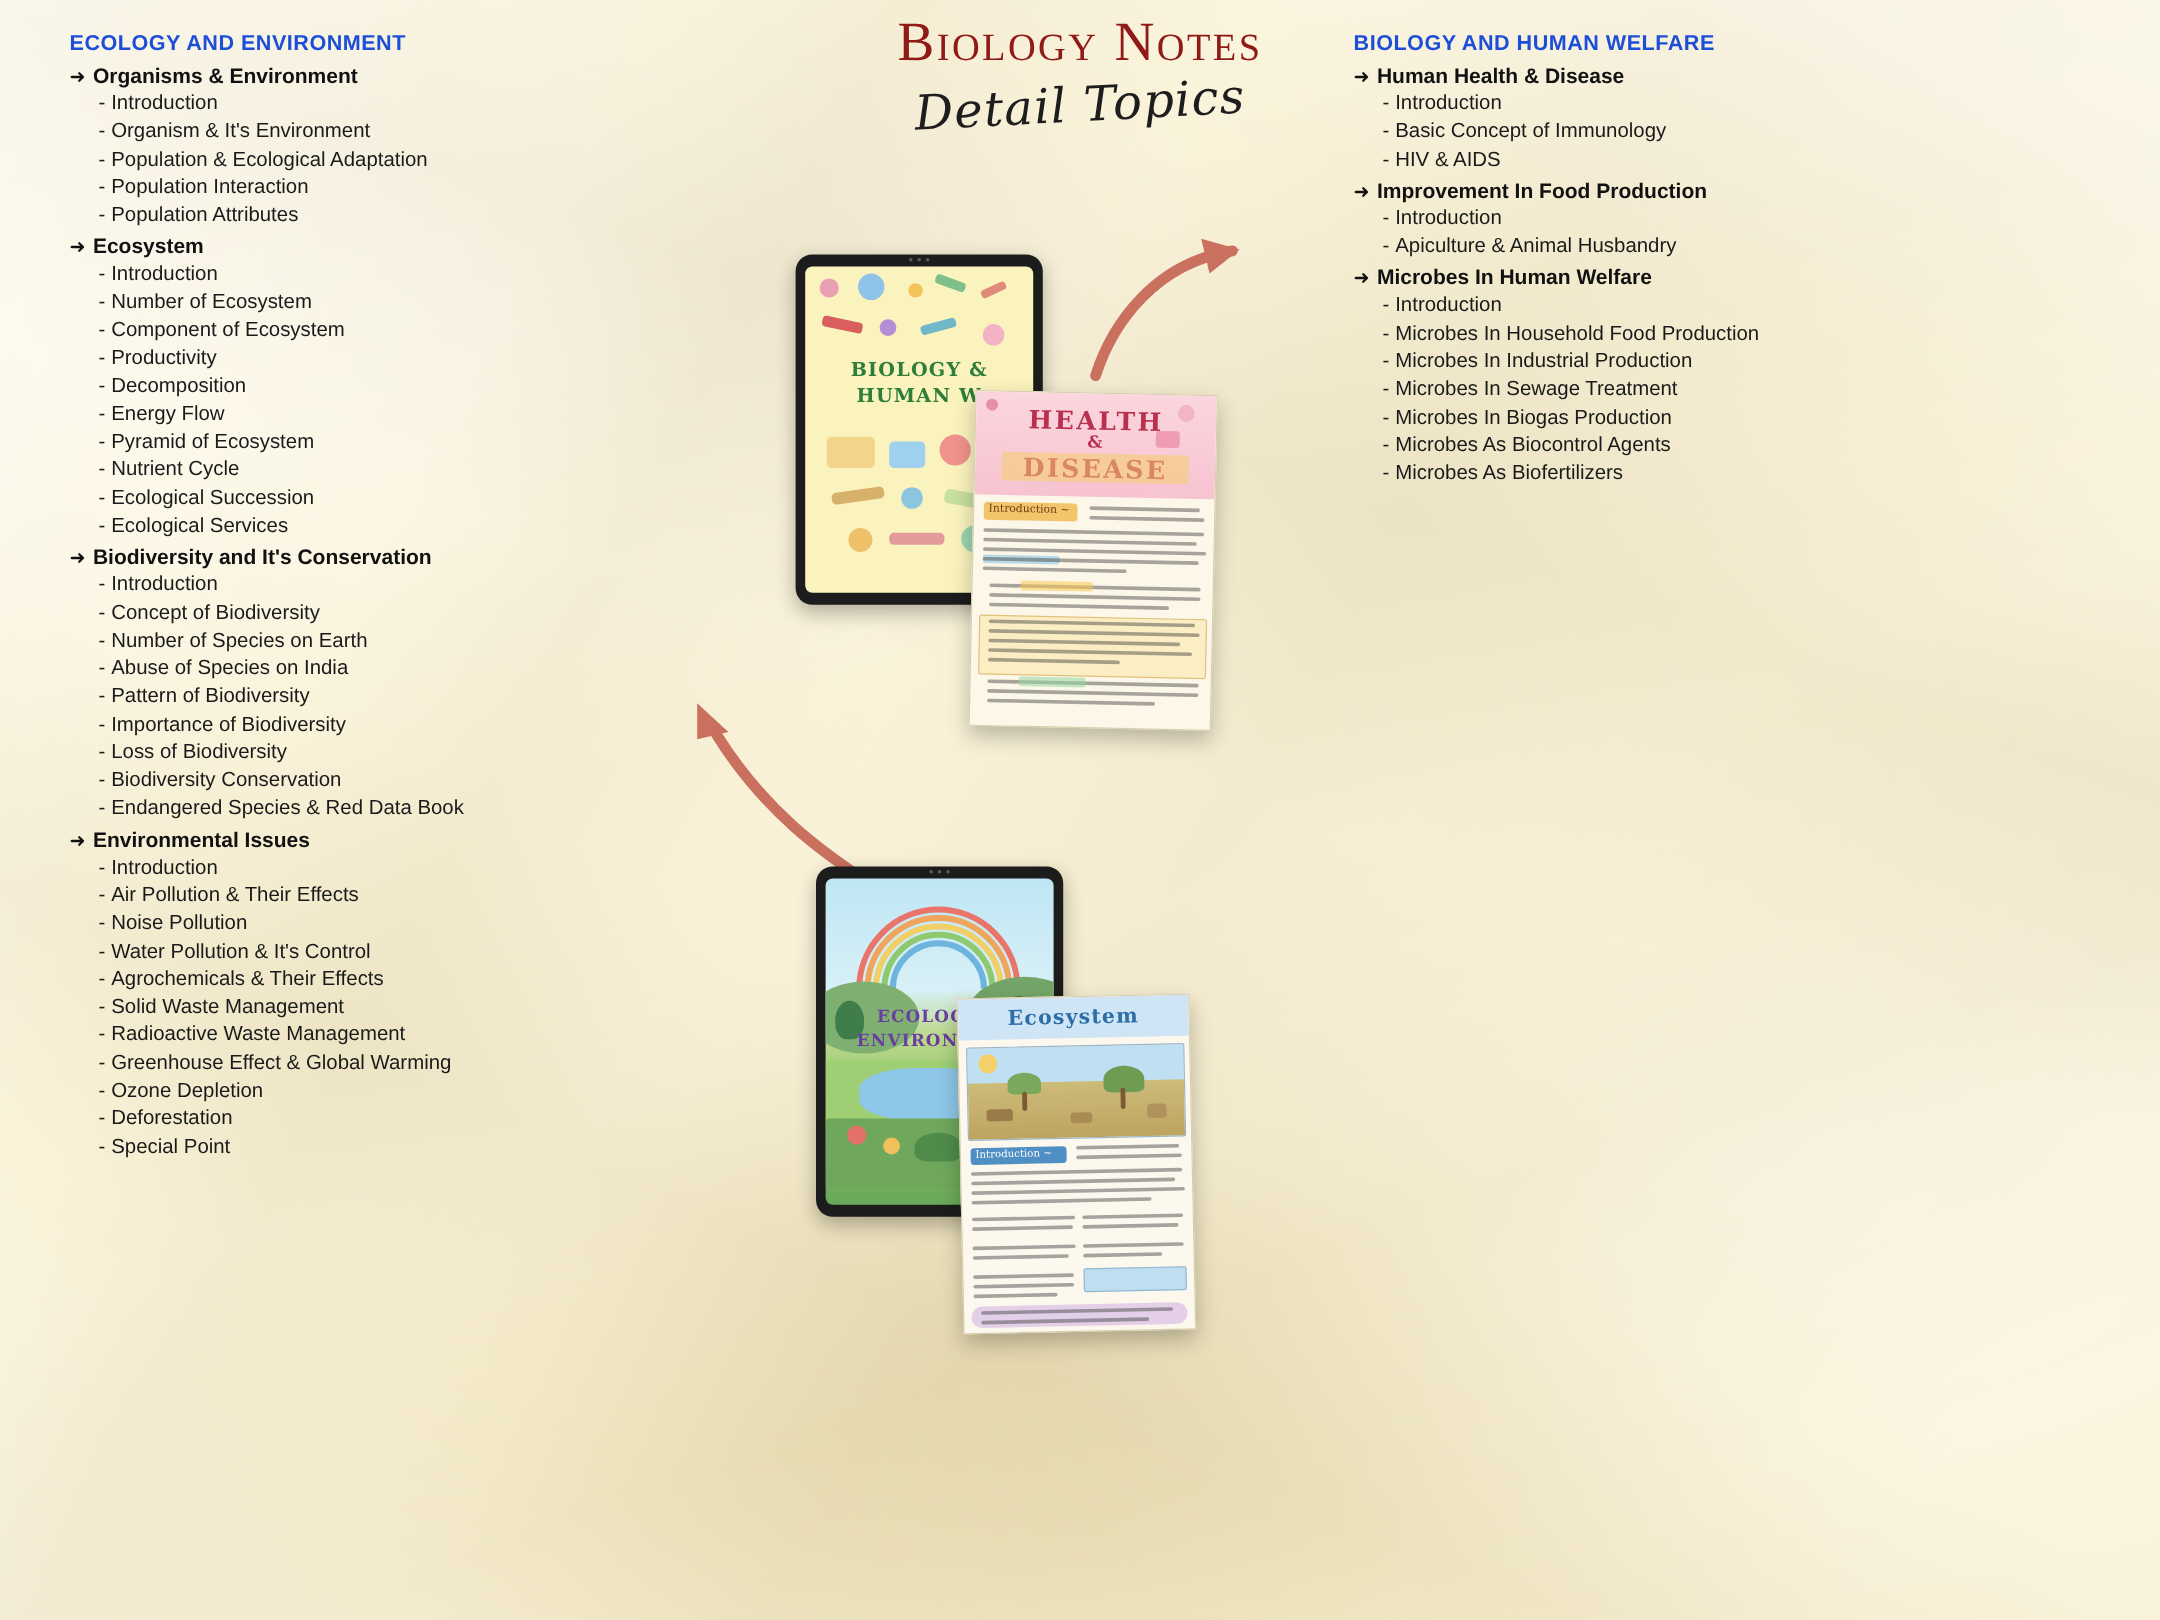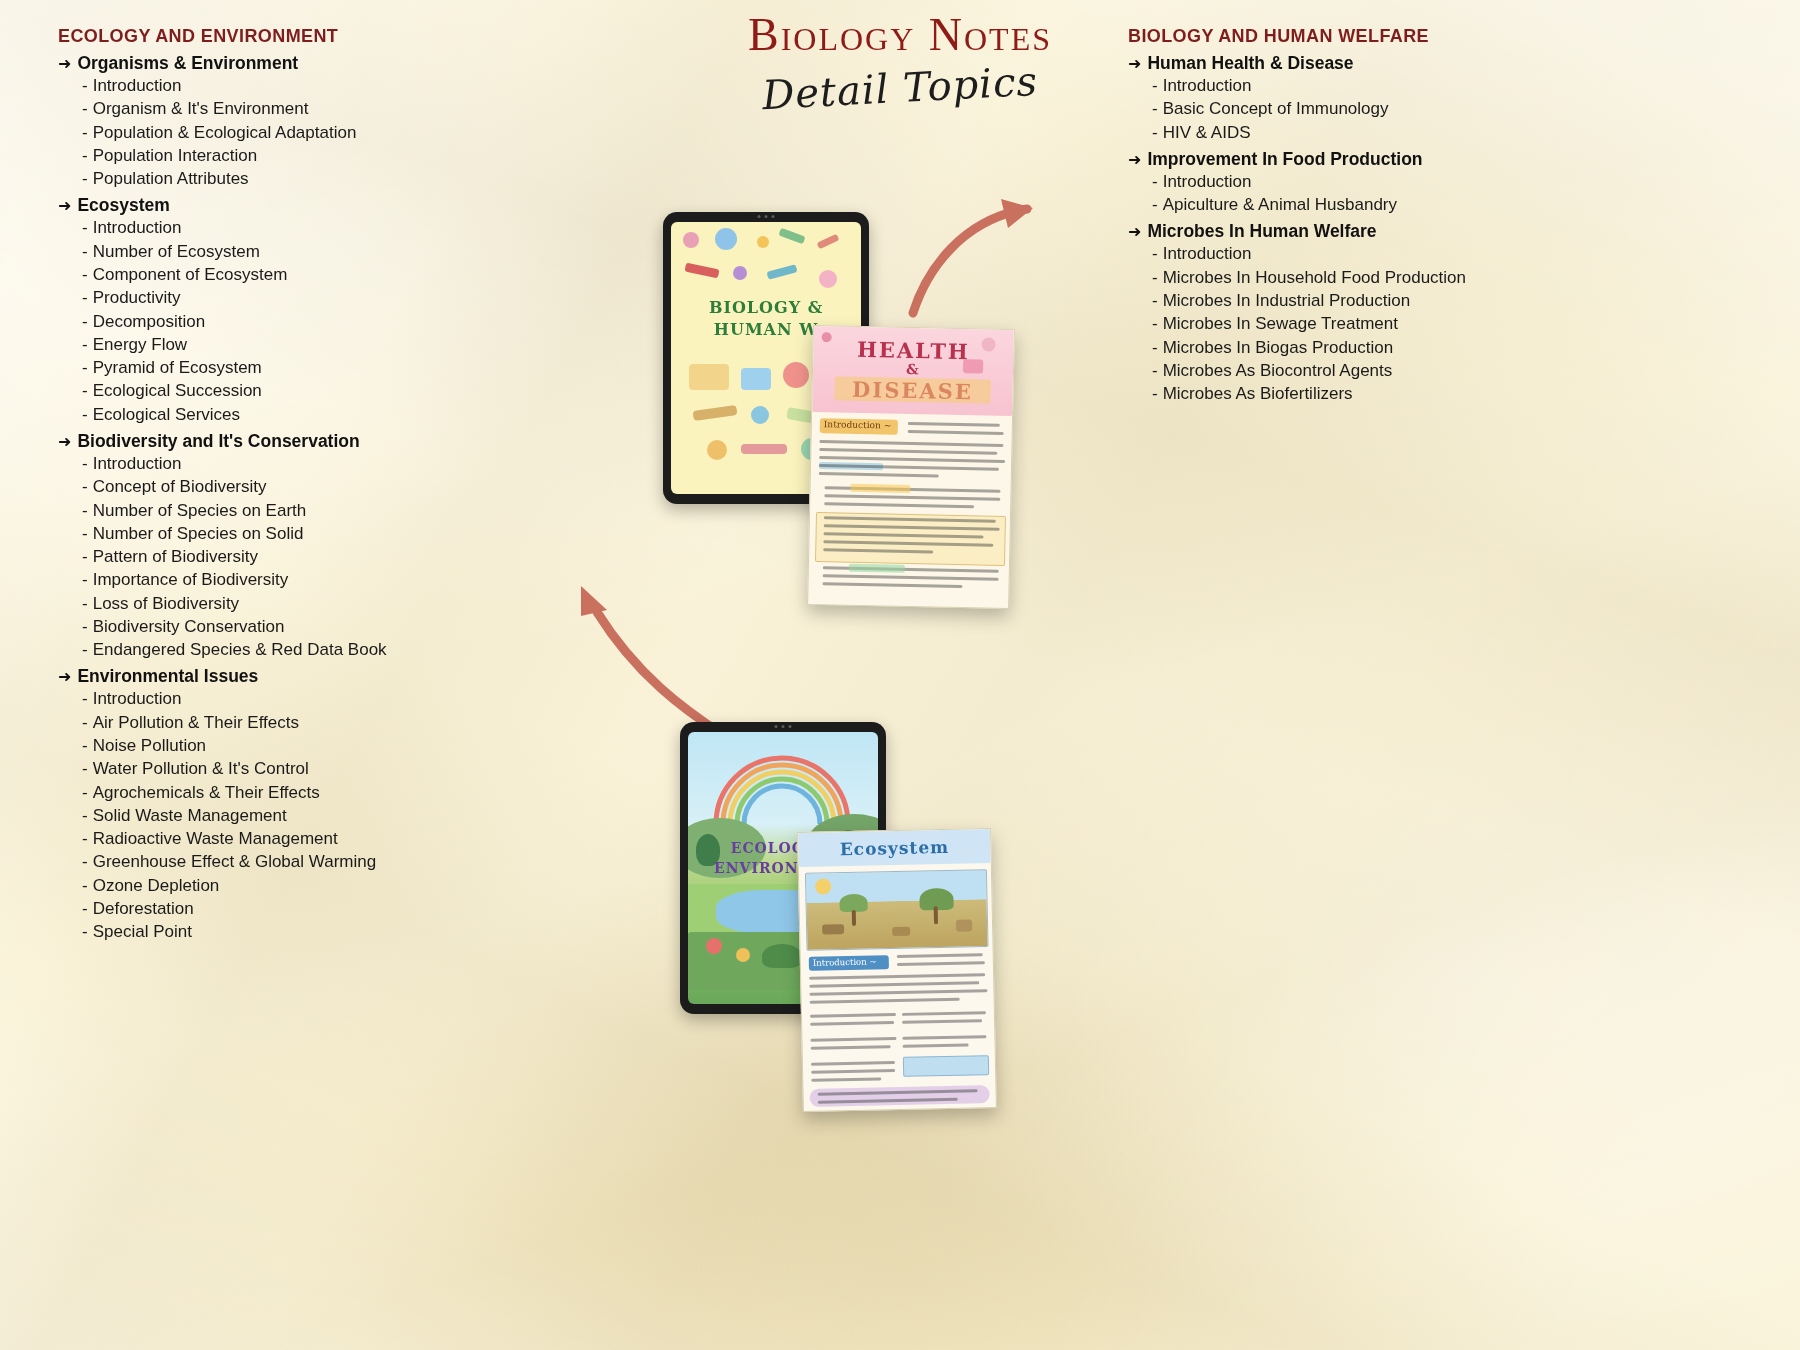--- a/index.html
+++ b/index.html
@@ -60,21 +60,21 @@
     transform: rotate(-3deg);
     letter-spacing: 1px;
   }
 
   
   .column { position: absolute; }
   #col-left { left: 58px; top: 26px; width: 480px; }
   #col-right { left: 1128px; top: 26px; width: 480px; }
 
   .col-heading {
-    color: #7f1d1d;
+    color: #1d4ed8;
     font-size: 18px;
     font-weight: bold;
     letter-spacing: 0.4px;
     margin: 0 0 6px 0;
   }
   .topic-row {
     display: flex;
     align-items: baseline;
     gap: 6px;
     margin-top: 5px;
@@ -203,31 +203,32 @@
       <span class="arrow-icon">➜</span>
       <span class="topic-label">Ecosystem</span>
     </div>
     <div class="sub-item"><span class="dash">-</span><span>Introduction</span></div>
     <div class="sub-item"><span class="dash">-</span><span>Number of Ecosystem</span></div>
     <div class="sub-item"><span class="dash">-</span><span>Component of Ecosystem</span></div>
     <div class="sub-item"><span class="dash">-</span><span>Productivity</span></div>
     <div class="sub-item"><span class="dash">-</span><span>Decomposition</span></div>
     <div class="sub-item"><span class="dash">-</span><span>Energy Flow</span></div>
     <div class="sub-item"><span class="dash">-</span><span>Pyramid of Ecosystem</span></div>
+    <div class="sub-item"><span class="dash">-</span><span>Nutrient Cycle</span></div>
     <div class="sub-item"><span class="dash">-</span><span>Ecological Succession</span></div>
     <div class="sub-item"><span class="dash">-</span><span>Ecological Services</span></div>
 
     <div class="topic-row">
       <span class="arrow-icon">➜</span>
       <span class="topic-label">Biodiversity and It's Conservation</span>
     </div>
     <div class="sub-item"><span class="dash">-</span><span>Introduction</span></div>
     <div class="sub-item"><span class="dash">-</span><span>Concept of Biodiversity</span></div>
     <div class="sub-item"><span class="dash">-</span><span>Number of Species on Earth</span></div>
-    <div class="sub-item"><span class="dash">-</span><span>Number of Species on Solid</span></div>
+    <div class="sub-item"><span class="dash">-</span><span>Abuse of Species on India</span></div>
     <div class="sub-item"><span class="dash">-</span><span>Pattern of Biodiversity</span></div>
     <div class="sub-item"><span class="dash">-</span><span>Importance of Biodiversity</span></div>
     <div class="sub-item"><span class="dash">-</span><span>Loss of Biodiversity</span></div>
     <div class="sub-item"><span class="dash">-</span><span>Biodiversity Conservation</span></div>
     <div class="sub-item"><span class="dash">-</span><span>Endangered Species &amp; Red Data Book</span></div>
 
     <div class="topic-row">
       <span class="arrow-icon">➜</span>
       <span class="topic-label">Environmental Issues</span>
     </div>

